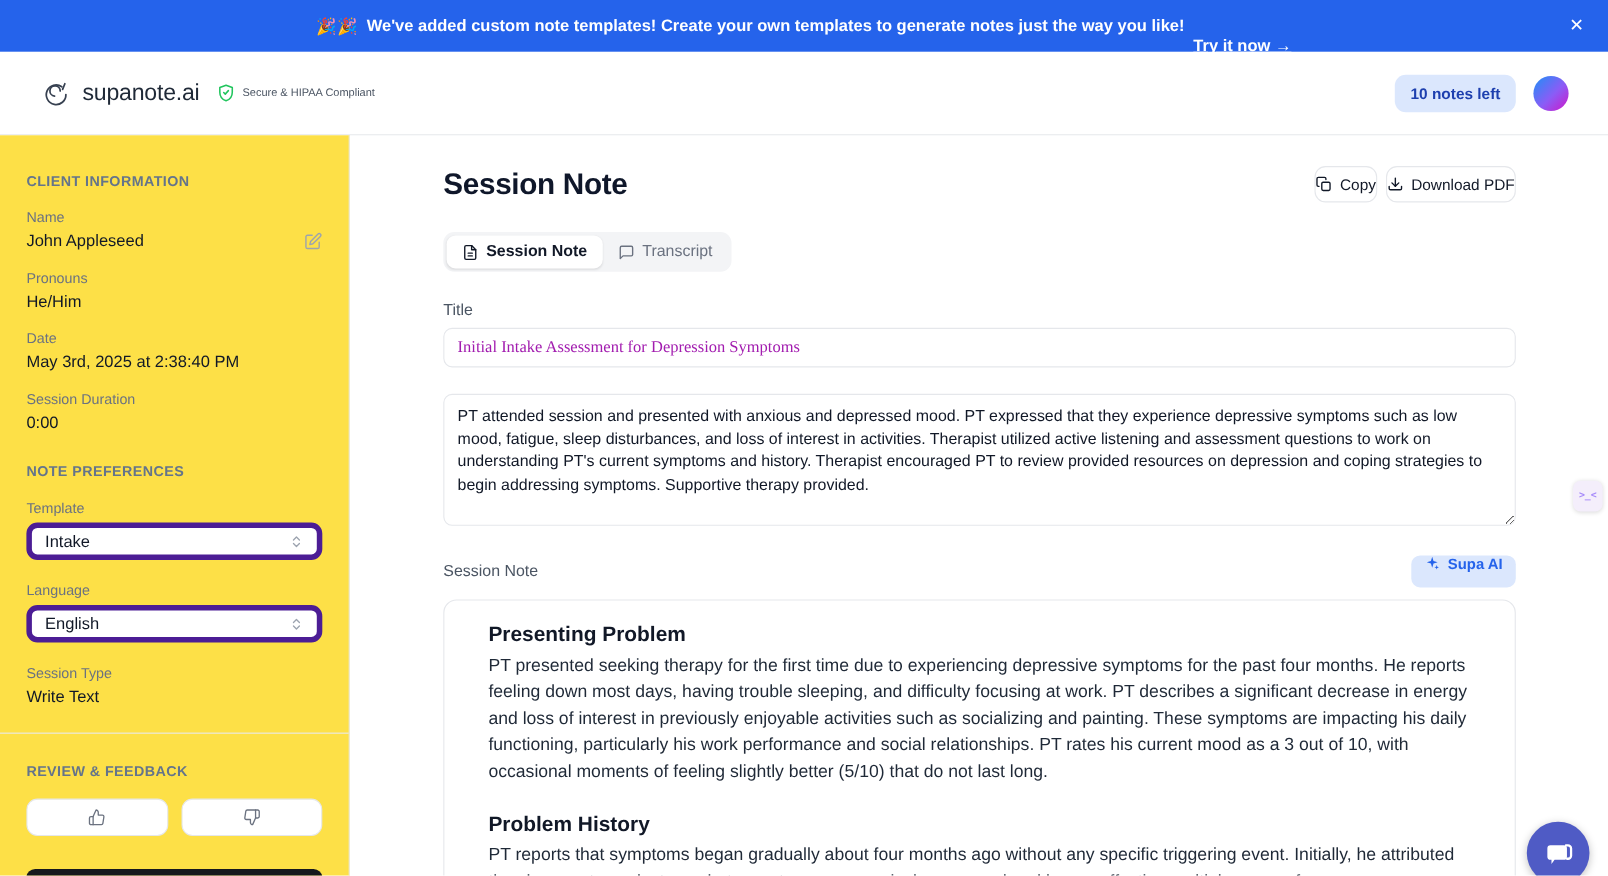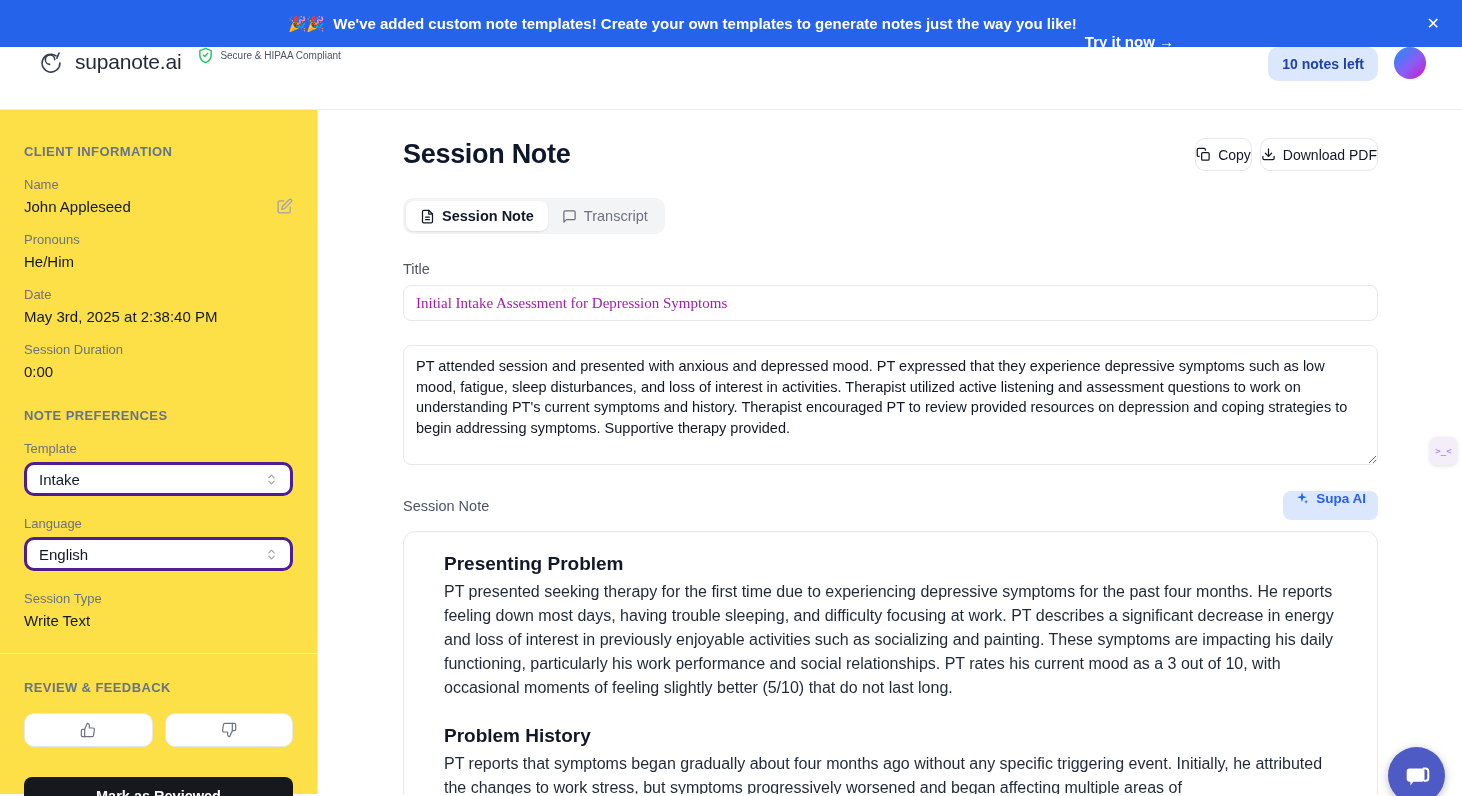--- a/index.html
+++ b/index.html
@@ -17,21 +17,21 @@
   }
   .banner .emoji { margin-right:8px; font-weight:400; }
   .banner .cta { margin-left:8px; text-decoration:underline; font-weight:700; cursor:pointer;margin-top:36px; }
   .banner .close {
     position:absolute; right:22px; top:50%; transform:translateY(-50%);
     font-size:16px; font-weight:400; cursor:pointer; line-height:1;
   }
 
   
   .app-header {
-    height:63px; display:flex; align-items:flex-start; padding:0 36px;
+    height:76px; display:flex; align-items:center; padding:0 36px;
     background:#fff; border-bottom:1px solid #e8eaed;
   }
   .logo-wrap { display:flex; align-items:center; gap:9px; }
   .brand { font-size:21px; color:#1f2937; letter-spacing:-0.2px; }
   .compliance { display:flex; align-items:center; gap:6px; margin-left:16px; color:#4b5563; font-size:10px; }
   .header-spacer { flex:1; }
   .notes-badge {
     background:#dbe7fd; color:#1e40af; padding:9px 14px; border-radius:10px;
     font-size:14px; font-weight:600; cursor:pointer;
   }
@@ -46,21 +46,21 @@
     width:318px; flex-shrink:0; background:#fde047; border-right:1px solid #e8eaed;
     padding:34px 24px 0 24px;
   }
   .sb-heading { font-size:13px; font-weight:700; color:#64748b; letter-spacing:.03em; margin:0 0 18px 0; }
   .sb-label { font-size:13px; color:#6b7280; margin-bottom:6px; }
   .sb-value { font-size:15px; color:#111827; margin-bottom:17px; }
   .name-row { display:flex; align-items:center; justify-content:space-between; }
   .edit-icon { color:#9ca3af; cursor:pointer; display:flex; }
   .select {
     display:flex; justify-content:space-between; align-items:center;
-    background:#fff; border:3px solid #4c1d95; border-radius:10px;
+    background:#fff; border:5px solid #4c1d95; border-radius:10px;
     height:34px; padding:0 12px; font-size:15px; color:#111827;
     margin-bottom:20px; cursor:pointer;
   }
   .select .chev { color:#9ca3af; display:flex; }
   .sb-divider { border:none; border-top:1px solid #e8eaed; margin:24px -24px 26px -24px; }
   .fb-row { display:flex; gap:12px; margin-bottom:30px; }
   .fb-btn {
     flex:1; height:34px; background:#fff; border:1px solid #e5e7eb; border-radius:10px;
     display:flex; align-items:center; justify-content:center; color:#6b7280; cursor:pointer;
   }

